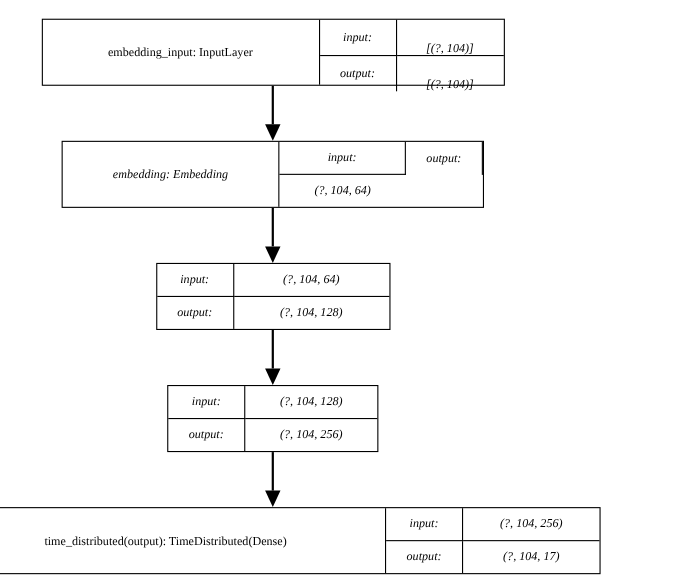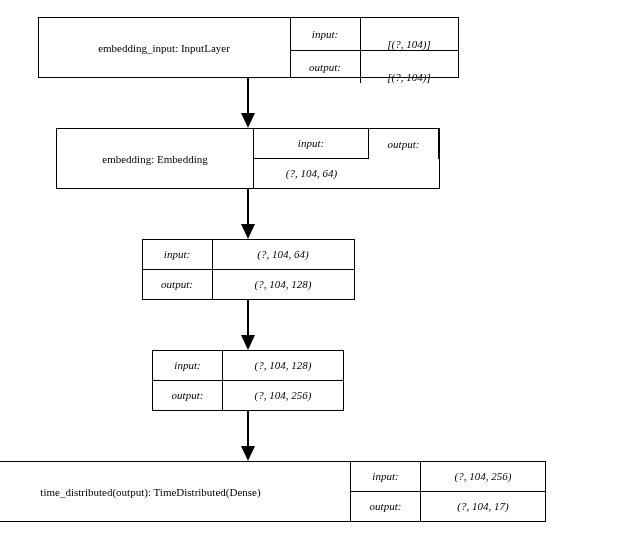--- a/index.html
+++ b/index.html
@@ -55,21 +55,21 @@
     box-sizing: border-box;
     white-space: nowrap;
     font-style: italic;
   }
   .io-label { border-right: 1.4px solid #000000; min-width: 70px; }
   .row1 { border-bottom: 1.4px solid #000000; }
 
   
   .node[data-name="node-embedding-input"] .name-cell { min-width: 252px; }
   .node[data-name="node-embedding-input"] .io-value  { min-width: 97px; margin-top: 20px; }
-  .node[data-name="node-embedding"] .name-cell { min-width: 197px; }
+  .node[data-name="node-embedding"] .name-cell { min-width: 197px; font-style: italic; }
   .node[data-name="node-embedding"] .io-value  { min-width: 115px; }
   .node[data-name="node-bidirectional-lstm"] .name-cell { min-width: 322px; }
   .node[data-name="node-bidirectional-lstm"] .io-value  { min-width: 141px; }
   .node[data-name="node-lstm-1"] .name-cell { min-width: 134px; }
   .node[data-name="node-lstm-1"] .io-value  { min-width: 120px; }
   .node[data-name="node-time-distributed-dense"] .name-cell { min-width: 400px; }
   .node[data-name="node-time-distributed-dense"] .io-value  { min-width: 124px; }
 
   .arrow {
     height: 50px;

